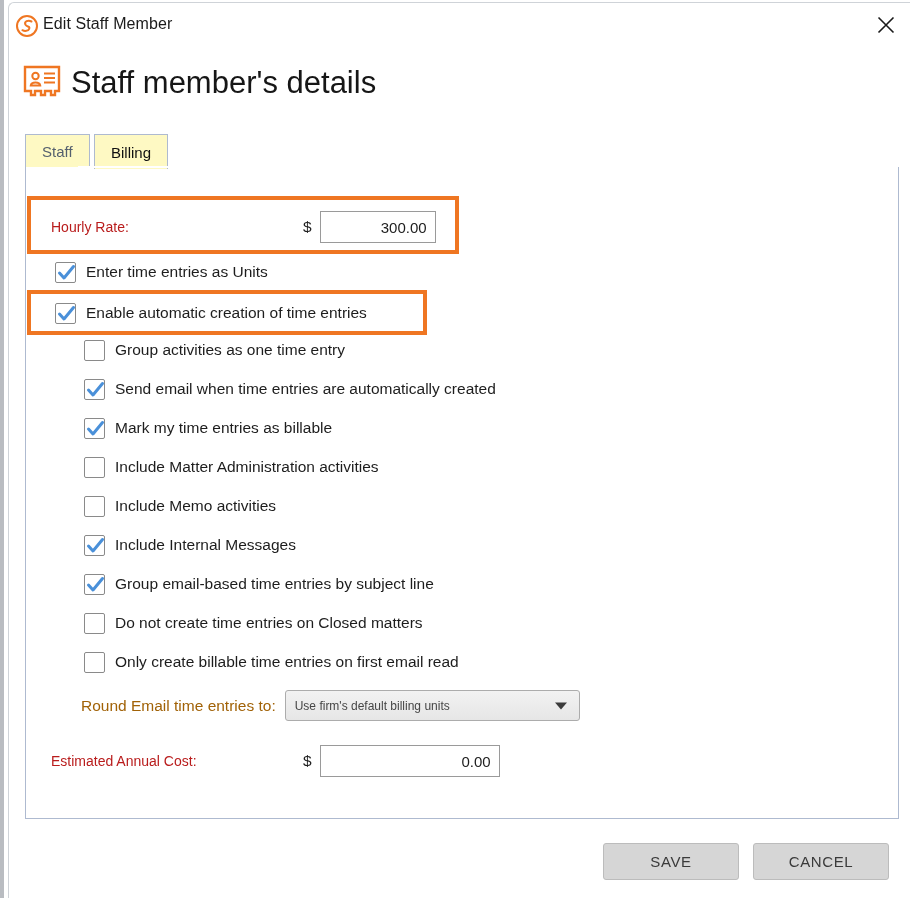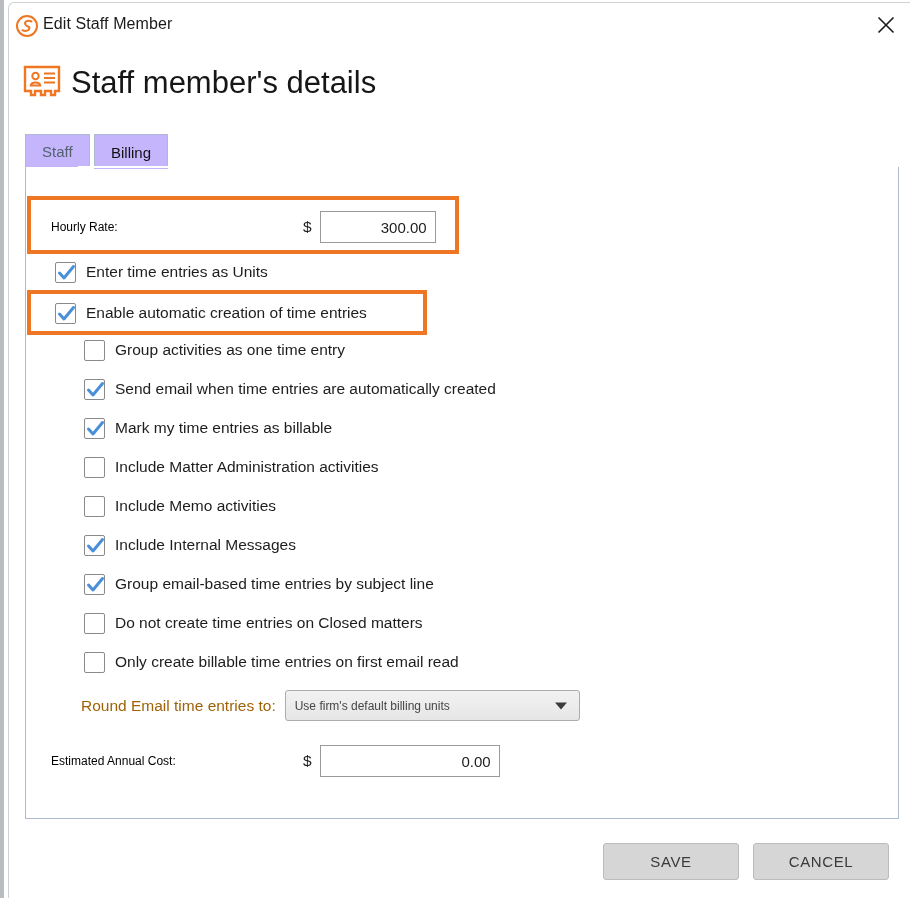--- a/index.html
+++ b/index.html
@@ -92,21 +92,21 @@
     left: 16px; top: 131px;
     width: 874px; height: 34px;
   }
   .tab {
     position: absolute;
     top: 0;
     height: 34px;
     box-sizing: border-box;
     border: 1px solid #aebad0;
     border-bottom: none;
-    background: #c4b5fd;
+    background: #fef9c3;
     display: flex;
     align-items: center;
     justify-content: center;
     font-size: 15px;
     cursor: pointer;
     padding: 0 16px;
   }
   .tab.inactive { left: 0; color: #55606e; }
   .tab.active {
     left: 69px;
@@ -151,22 +151,22 @@
   .hl-rate  { left: 18px;  top: 193px; width: 432px; height: 58px; }
   .hl-auto  { left: 18px;  top: 287px; width: 400px; height: 45px; }
 
   
   .row {
     position: absolute;
     display: flex;
     align-items: center;
   }
   .field-label {
-    font-size: 12px;
-    color: #000000;
+    font-size: 14px;
+    color: #b91c1c;
   }
   .dollar {
     font-size: 15.5px;
     color: #1d1d1d;
   }
   .text-input {
     box-sizing: border-box;
     border: 1px solid #9a9a9a;
     background: #ffffff;
     height: 32px;

